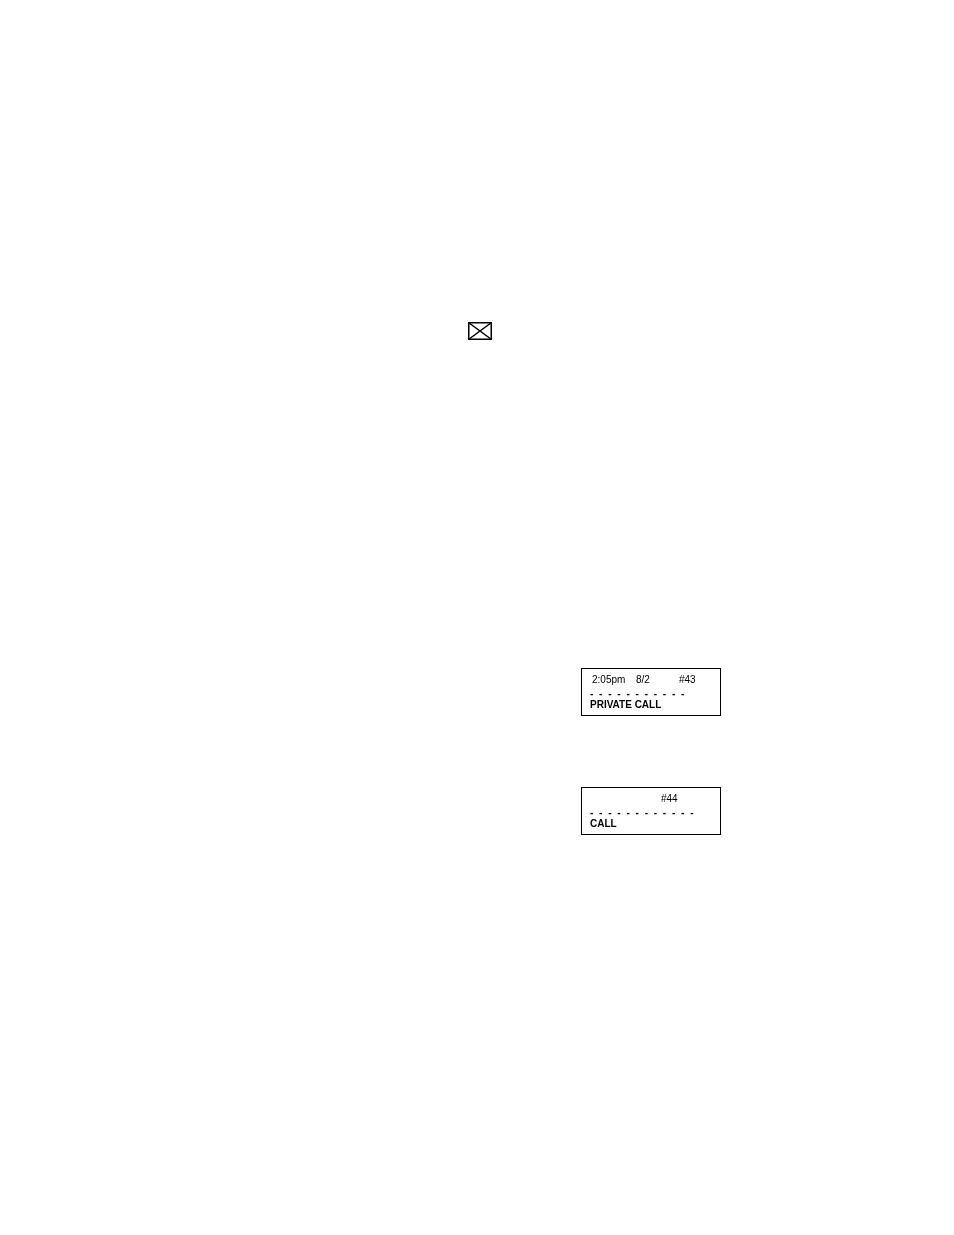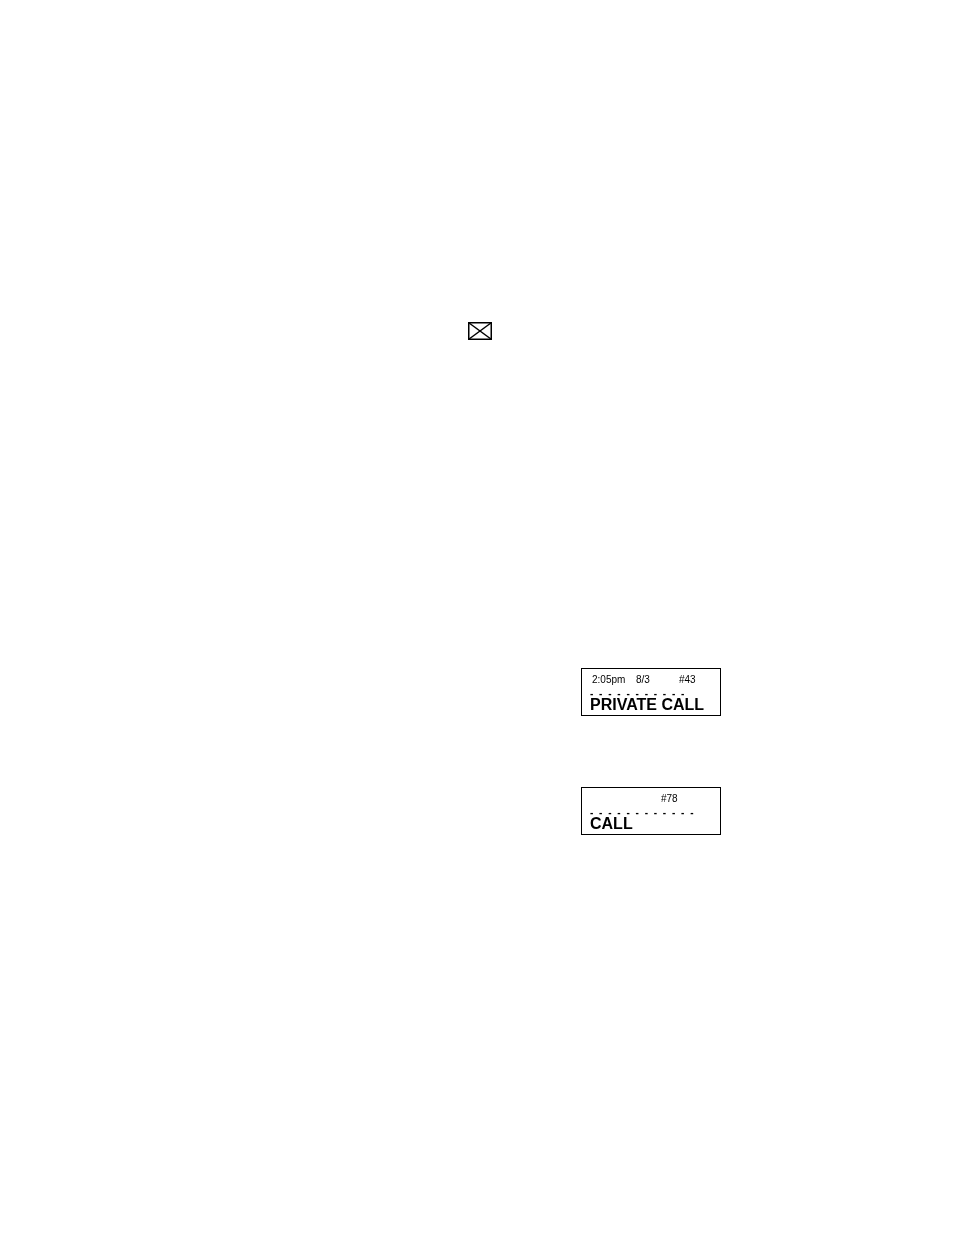--- a/index.html
+++ b/index.html
@@ -62,47 +62,47 @@
     left: 8px;
     font-size: 10px;
     letter-spacing: 1.5px;
     font-weight: bold;
     line-height: 10px;
   }
   .label {
     position: absolute;
     top: 31px;
     left: 8px;
-    font-size: 16px;
+    font-size: 10px;
     font-weight: bold;
     line-height: 10px;
   }
 </style>
 </head>
 <body>
 
 <div class="envelope-icon">
   <svg viewBox="0 0 24 18" width="24" height="18">
     <rect x="0.75" y="0.75" width="22.5" height="16.5" fill="none" stroke="#000" stroke-width="1.5"></rect>
     <line x1="0.75" y1="0.75" x2="23.25" y2="17.25" stroke="#000" stroke-width="1.5"></line>
     <line x1="23.25" y1="0.75" x2="0.75" y2="17.25" stroke="#000" stroke-width="1.5"></line>
   </svg>
 </div>
 
 <div class="display-box box1">
   <div class="row1">
     <span class="time">2:05pm</span>
-    <span class="date">8/3</span>
+    <span class="date">8/2</span>
     <span class="num">#43</span>
   </div>
   <div class="dashes">- - - - - - - - - - -</div>
   <div class="label">PRIVATE CALL</div>
 </div>
 
 <div class="display-box box2">
   <div class="row1">
     <span class="time"></span>
     <span class="date"></span>
-    <span class="num">#78</span>
+    <span class="num">#44</span>
   </div>
   <div class="dashes">- - - - - - - - - - - -</div>
   <div class="label">CALL</div>
 </div>
 
 </body></html>

